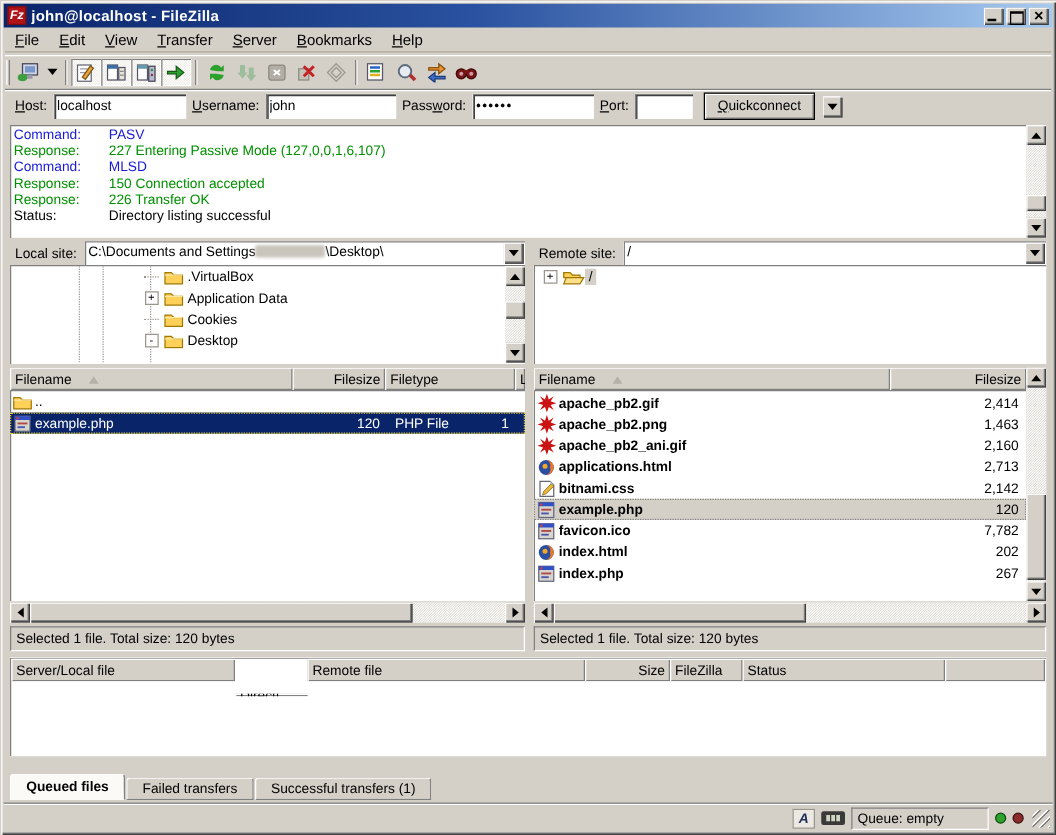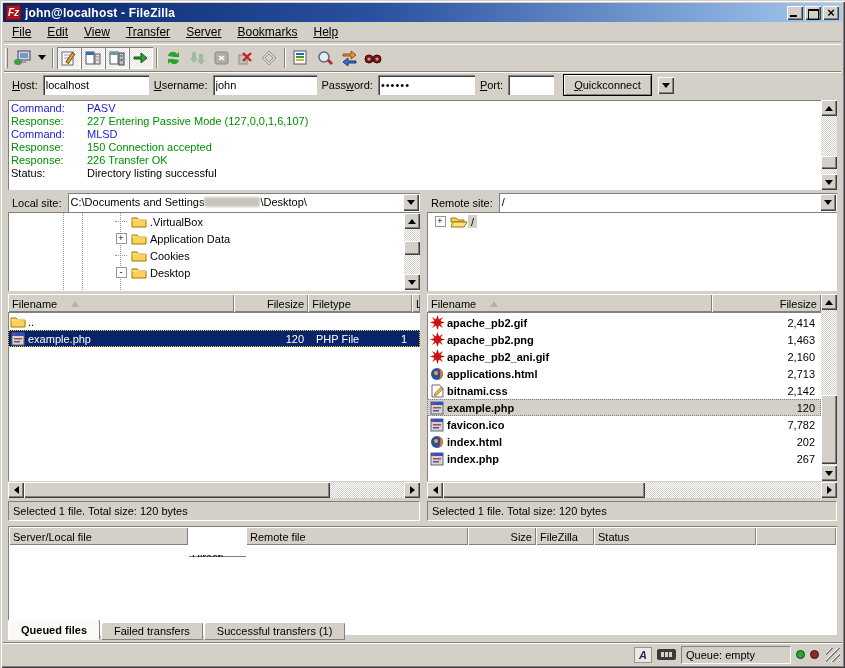--- a/index.html
+++ b/index.html
@@ -20,21 +20,21 @@
     font-size:10px; display:flex; align-items:center; justify-content:center; border:1px solid #7d0d10; margin-right:4px; }
   .title-text { color:#fff; font-weight:bold; font-size:12px; letter-spacing:.2px; flex:1; white-space:nowrap; overflow:hidden; }
   .winbtns { display:flex; gap:2px; }
   .winbtn { width:16px; height:14px; background:#D4D0C8; position:relative;
     box-shadow: inset 1px 1px #fff, inset -1px -1px #404040, inset -2px -2px #808080; }
   .glyph-min::after { content:""; position:absolute; left:3px; bottom:3px; width:7px; height:2px; background:#000; }
   .glyph-max::after { content:""; position:absolute; left:3px; top:3px; width:9px; height:8px; border:1px solid #000; border-top-width:2px; }
   .glyph-close::after { content:"×"; position:absolute; left:0; top:-1px; width:16px; text-align:center; font-size:13px; font-weight:bold; }
 
   
-  .menubar { position:absolute; top:23px; left:4px; right:4px; height:19px; display:flex; align-items:center; border-bottom:1px solid #aca899;text-decoration:underline; }
+  .menubar { position:absolute; top:23px; left:4px; right:4px; height:19px; display:flex; align-items:center; border-bottom:1px solid #aca899; }
   .menu-item { padding:2px 8px 3px 8px; font-size:12px; }
   .acc { text-decoration:underline; }
 
   
   .toolbar { position:absolute; top:44px; left:4px; right:4px; height:26px; display:flex; align-items:center; border-top:1px solid #fff; }
   .tb-grip { width:3px; height:20px; margin:0 3px 0 1px; border-left:1px solid #fff; border-right:1px solid #808080; }
   .tb-sep { width:2px; height:20px; margin:0 3px; border-left:1px solid #808080; border-right:1px solid #fff; }
   .tb-btn { width:24px; height:22px; display:flex; align-items:center; justify-content:center; }
   .tb-btn.narrow { width:14px; }
   .tb-btn.pressed { box-shadow: inset 1px 1px #808080, inset -1px -1px #fff; background-color:#fff;
@@ -120,21 +120,21 @@
   .rlist-sb { position:absolute; top:294px; left:821px; width:16px; height:187px; }
   .ltree-sb { position:absolute; top:213px; left:404px; width:16px; height:77px; }
 
   
   .hsb.leftp { position:absolute; top:482px; left:8px; width:412px; }
   .hsb.rightp { position:absolute; top:482px; left:427px; width:410px; }
   .pane-status { position:absolute; top:501px; height:20px; border:1px solid; border-color:#808080 #fff #fff #808080; padding:3px 0 0 4px; white-space:nowrap; overflow:hidden; }
   .pane-status.left { left:8px; width:412px; } .pane-status.right { left:427px; width:410px; }
 
   
-  .queue { position:absolute; top:526px; left:8px; right:8px; height:109px; background:#fff; box-shadow: inset 1px 1px #808080, inset -1px -1px #fff; }
+  .queue { position:absolute; top:526px; left:8px; right:8px; height:79px; background:#fff; box-shadow: inset 1px 1px #808080, inset -1px -1px #fff; }
   .qheader { display:flex; height:18px; margin:1px 1px 0 1px; }
   .qc0 { width:179px; } .qc1 { width:58px;margin-top:28px; } .qc2 { width:222px; } .qc3 { width:68px; justify-content:flex-end; }
   .qc4 { width:58px; } .qc5 { width:162px; } .qc6 { flex:1; }
 
   
   .tabs { position:absolute; top:619px; left:8px; right:8px; height:21px; display:flex; align-items:flex-end; }
   .tab { height:18px; padding:2px 12px 0 12px; background:#D4D0C8; border:1px solid; border-color:#fff #808080 #808080 #fff; border-radius:3px 3px 0 0; margin-right:1px; white-space:nowrap; }
   .tab.active { height:21px; background:#FBFAF7; font-weight:bold; border-bottom-color:#FBFAF7; padding-top:4px; }
 
   

